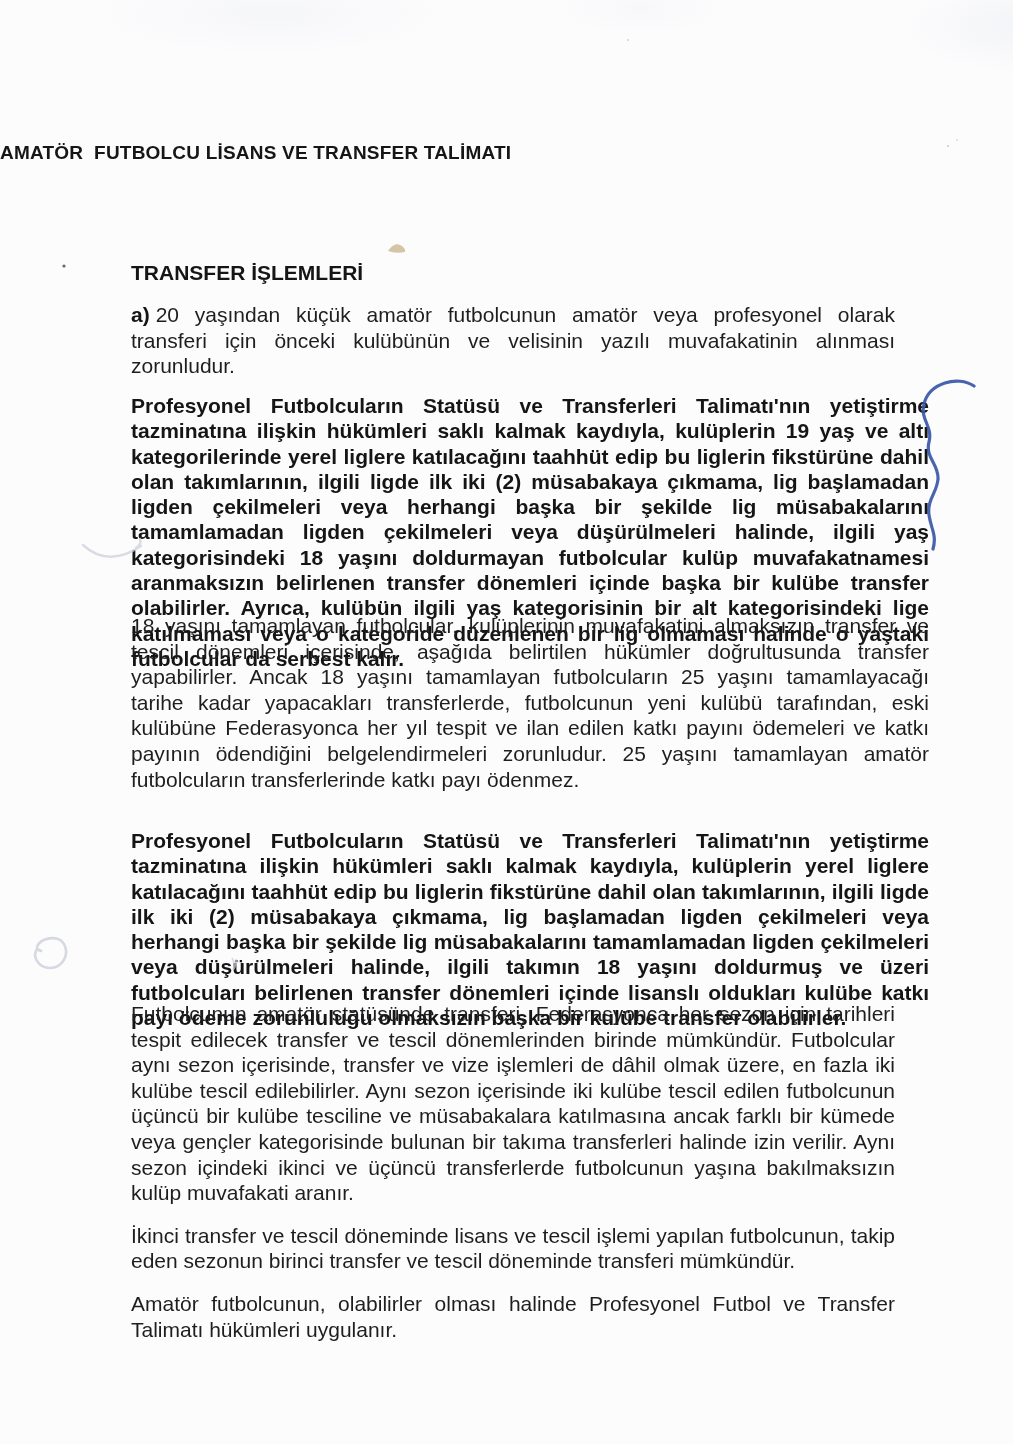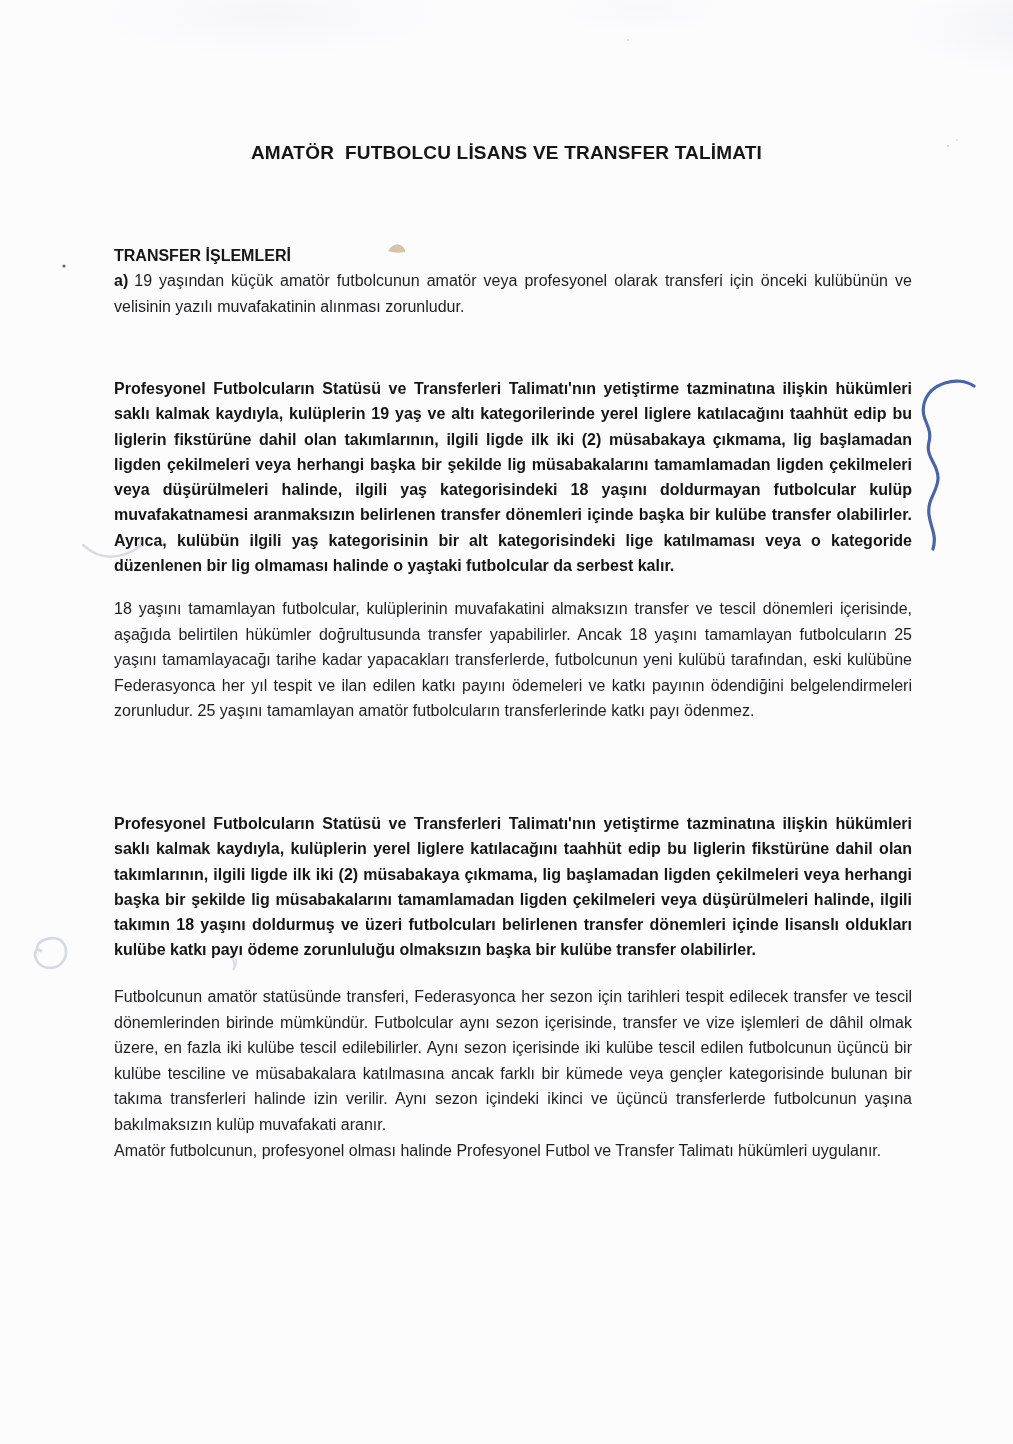--- a/index.html
+++ b/index.html
@@ -13,31 +13,31 @@
       radial-gradient(ellipse 120px 40px at 640px 8px, rgba(190,196,210,.08), transparent 70%),
       #fcfcfd;
     overflow:hidden;
     font-family:"Liberation Sans","DejaVu Sans",sans-serif;
     color:#1e1e20;
   }
   .title{
     position:absolute;
     left:0;top:142px;width:1013px;
     margin:0;
-    text-align:center;
+    text-align:left;
     font-size:19px;
     font-weight:bold;
     letter-spacing:.2px;
     color:#161617;
     white-space:pre-wrap;
   }
   .content{position:absolute;left:114px;width:798px;}
   .para{
-    margin:0;
-    font-size:16px;
+    margin:17px;
+    font-size:21px;
     line-height:25.6px;
     text-align:justify;
     hyphens:none;
   }
   .bold{font-weight:bold;color:#151516;line-height:25.3px;}
   .block{display:block;}
   .hblock{top:243px;}
   .p-bold1{top:376px;}
   .p-reg1{top:596px;}
   .p-bold2{top:811px;}
@@ -48,32 +48,33 @@
 </style>
 </head>
 <body>
 
 <div class="page">
 
   <h1 class="title">AMATÖR  FUTBOLCU LİSANS VE TRANSFER TALİMATI</h1>
 
   <div class="content abs hblock">
     <span class="para bold block">TRANSFER İŞLEMLERİ</span>
-    <p class="para"><span class="marker">a)</span><span>19 yaşından küçük amatör futbolcunun amatör veya profesyonel olarak transferi için önceki kulübünün ve velisinin yazılı muvafakatinin alınması zorunludur.</span></p>
+    <p class="para"><span class="marker">a)</span><span>20 yaşından küçük amatör futbolcunun amatör veya profesyonel olarak transferi için önceki kulübünün ve velisinin yazılı muvafakatinin alınması zorunludur.</span></p>
   </div>
 
   <p class="para bold abs p-bold1">Profesyonel Futbolcuların Statüsü ve Transferleri Talimatı'nın yetiştirme tazminatına ilişkin hükümleri saklı kalmak kaydıyla, kulüplerin 19 yaş ve altı kategorilerinde yerel liglere katılacağını taahhüt edip bu liglerin fikstürüne dahil olan takımlarının, ilgili ligde ilk iki (2) müsabakaya çıkmama, lig başlamadan ligden çekilmeleri veya herhangi başka bir şekilde lig müsabakalarını tamamlamadan ligden çekilmeleri veya düşürülmeleri halinde, ilgili yaş kategorisindeki 18 yaşını doldurmayan futbolcular kulüp muvafakatnamesi aranmaksızın belirlenen transfer dönemleri içinde başka bir kulübe transfer olabilirler. Ayrıca, kulübün ilgili yaş kategorisinin bir alt kategorisindeki lige katılmaması veya o kategoride düzenlenen bir lig olmaması halinde o yaştaki futbolcular da serbest kalır.</p>
 
   <p class="para abs p-reg1">18 yaşını tamamlayan futbolcular, kulüplerinin muvafakatini almaksızın transfer ve tescil dönemleri içerisinde, aşağıda belirtilen hükümler doğrultusunda transfer yapabilirler. Ancak 18 yaşını tamamlayan futbolcuların 25 yaşını tamamlayacağı tarihe kadar yapacakları transferlerde, futbolcunun yeni kulübü tarafından, eski kulübüne Federasyonca her yıl tespit ve ilan edilen katkı payını ödemeleri ve katkı payının ödendiğini belgelendirmeleri zorunludur. 25 yaşını tamamlayan amatör futbolcuların transferlerinde katkı payı ödenmez.</p>
 
   <p class="para bold abs p-bold2">Profesyonel Futbolcuların Statüsü ve Transferleri Talimatı'nın yetiştirme tazminatına ilişkin hükümleri saklı kalmak kaydıyla, kulüplerin yerel liglere katılacağını taahhüt edip bu liglerin fikstürüne dahil olan takımlarının, ilgili ligde ilk iki (2) müsabakaya çıkmama, lig başlamadan ligden çekilmeleri veya herhangi başka bir şekilde lig müsabakalarını tamamlamadan ligden çekilmeleri veya düşürülmeleri halinde, ilgili takımın 18 yaşını doldurmuş ve üzeri futbolcuları belirlenen transfer dönemleri içinde lisanslı oldukları kulübe katkı payı ödeme zorunluluğu olmaksızın başka bir kulübe transfer olabilirler.</p>
 
   <div class="abs p-reg2">
     <p class="para">Futbolcunun amatör statüsünde transferi, Federasyonca her sezon için tarihleri tespit edilecek transfer ve tescil dönemlerinden birinde mümkündür. Futbolcular aynı sezon içerisinde, transfer ve vize işlemleri de dâhil olmak üzere, en fazla iki kulübe tescil edilebilirler. Aynı sezon içerisinde iki kulübe tescil edilen futbolcunun üçüncü bir kulübe tesciline ve müsabakalara katılmasına ancak farklı bir kümede veya gençler kategorisinde bulunan bir takıma transferleri halinde izin verilir. Aynı sezon içindeki ikinci ve üçüncü transferlerde futbolcunun yaşına bakılmaksızın kulüp muvafakati aranır.</p>
-    <p class="para">Amatör futbolcunun, profesyonel olması halinde Profesyonel Futbol ve Transfer Talimatı hükümleri uygulanır.</p>
+    <p class="para">İkinci transfer ve tescil döneminde lisans ve tescil işlemi yapılan futbolcunun, takip eden sezonun birinci transfer ve tescil döneminde transferi mümkündür.</p>
+    <p class="para">Amatör futbolcunun, olabilirler olması halinde Profesyonel Futbol ve Transfer Talimatı hükümleri uygulanır.</p>
   </div>
 
   <svg class="annotations" width="1013" height="1444" viewBox="0 0 1013 1444">
 
     <path d="M 974 386 C 958 375, 929 383, 924 404
              C 920 420, 933 426, 929 442
              C 925 458, 939 464, 938 479
              C 937 493, 927 499, 929 515
              C 931 529, 937 535, 933 549" fill="none" stroke-width="3.2" stroke-linecap="round" opacity="0.92" stroke="#3a57a8"></path>
 

